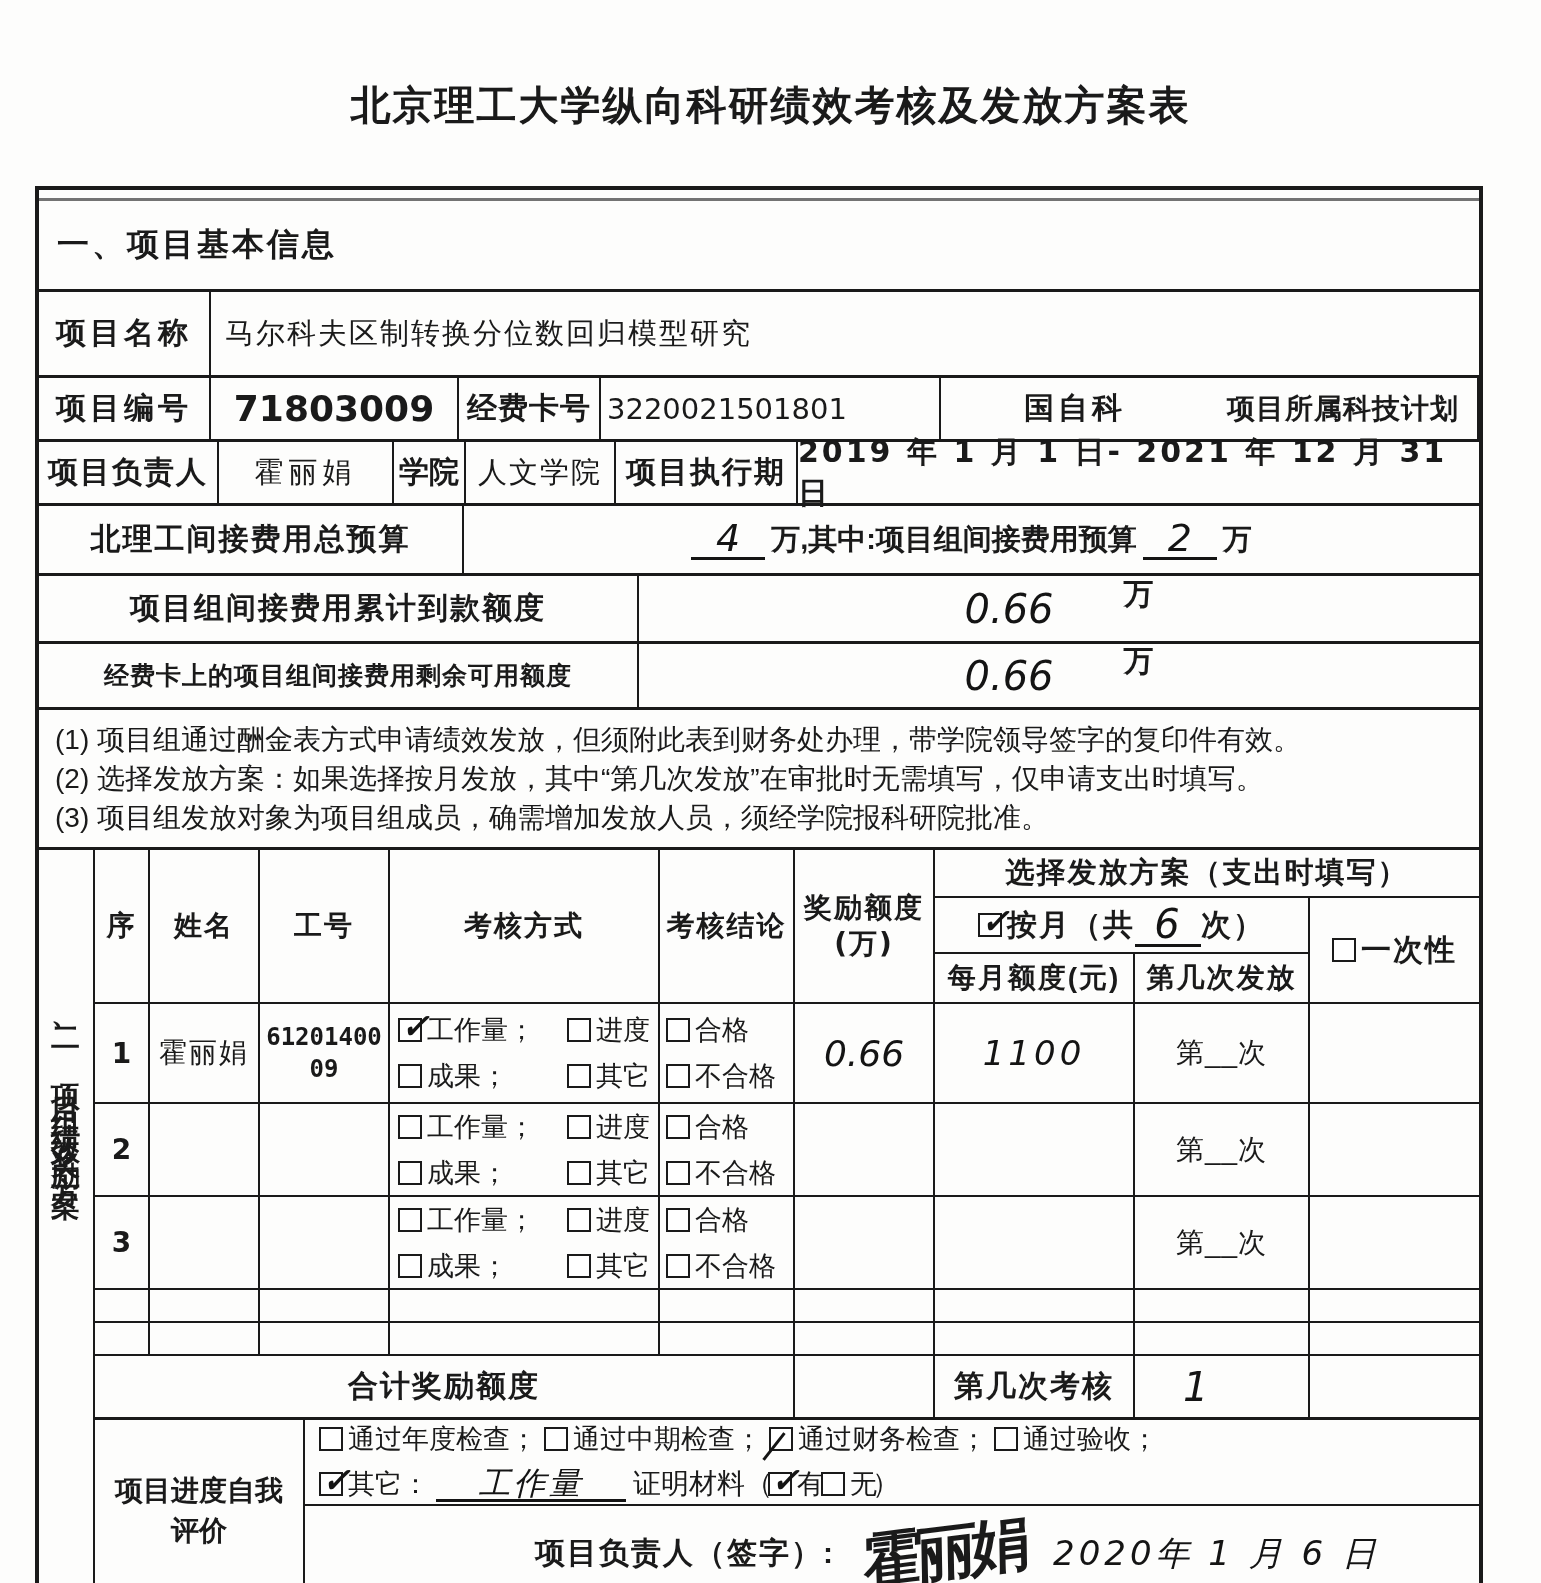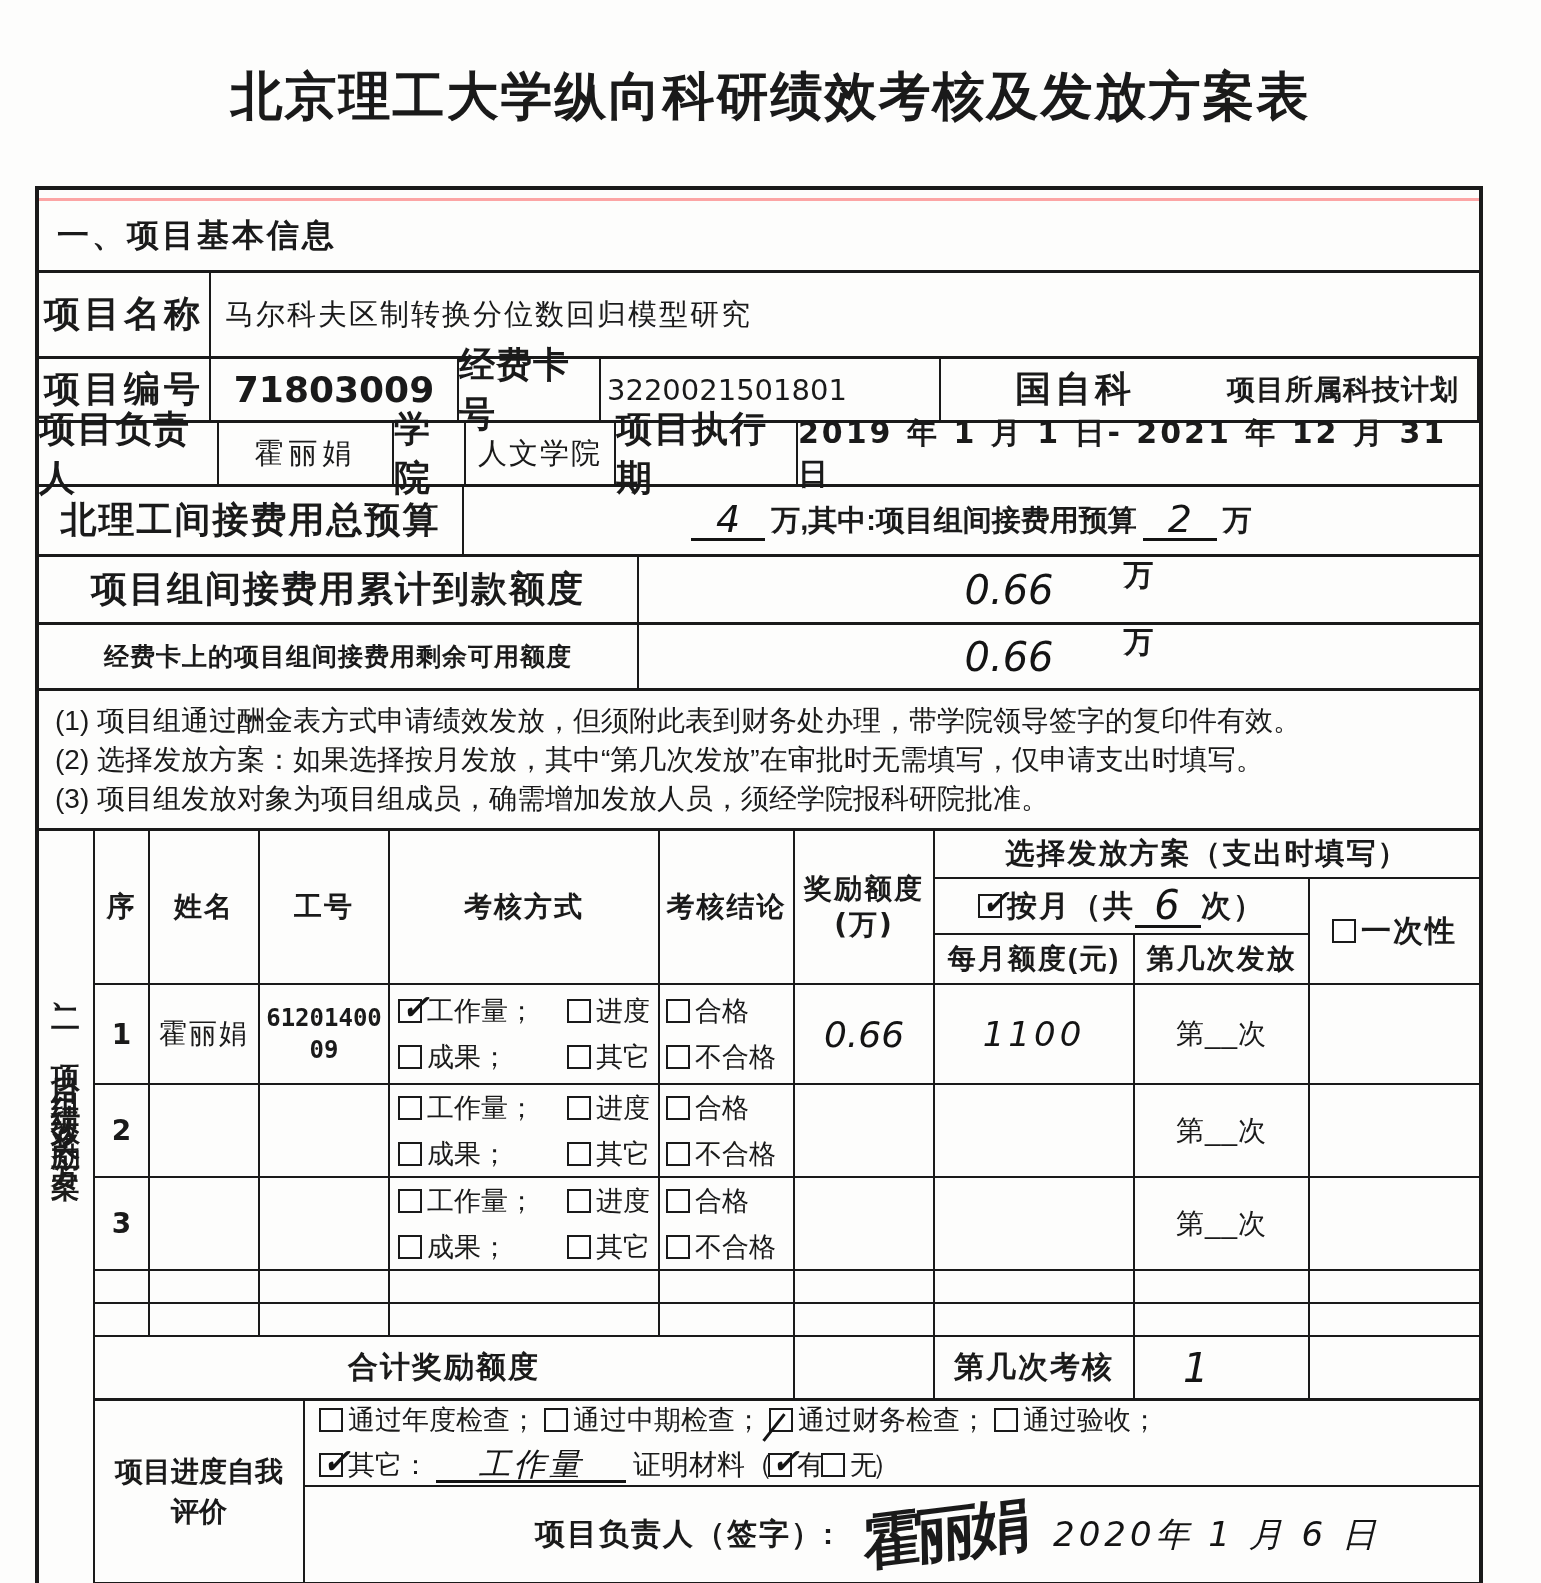--- a/index.html
+++ b/index.html
@@ -1,23 +1,23 @@
 <!DOCTYPE html>
 <html><head>
 <meta charset="utf-8">
 <style>
   html,body{margin:0;padding:0;}
   body{font-family:"Liberation Sans",sans-serif;color:#1a1a1a;background:#f4f4f2;}
   .page{position:relative;width:1541px;height:1583px;background:#fdfdfc;overflow:hidden;}
-  .title{position:absolute;top:62px;left:0;width:100%;text-align:center;font-size:52px;font-weight:bold;letter-spacing:2px;}
+  .title{position:absolute;top:78px;left:0;width:100%;text-align:center;font-size:40px;font-weight:bold;letter-spacing:2px;}
   .form{position:absolute;left:35px;top:186px;width:1448px;height:1397px;border:4px solid #1a1a1a;border-bottom:none;box-sizing:border-box;display:flex;flex-direction:column;padding-top:8px;}
   .r{display:flex;border-bottom:3px solid #1a1a1a;box-sizing:border-box;flex:none;}
   .f{border-right:2px solid #1a1a1a;box-sizing:border-box;display:flex;align-items:center;justify-content:center;}
   .nr{border-right:none !important;}
-  .lbl{font-weight:bold;font-size:36px;letter-spacing:4px;}
+  .lbl{font-weight:bold;font-size:30px;letter-spacing:4px;}
   .val{font-size:29px;}
   .num{font-family:"DejaVu Sans",sans-serif;}
   .hand{font-family:"DejaVu Sans",sans-serif;font-style:italic;font-weight:normal;color:#141414;}
   .bl{display:inline-block;border-bottom:3px solid #141414;text-align:center;padding:0 10px;line-height:1;}
   .wan-up{font-weight:bold;font-size:30px;margin-left:70px;transform:translateY(-14px);display:inline-block;}
   .notes{display:block;padding:10px 16px;font-size:28px;line-height:39px;border-bottom:3px solid #1a1a1a;}
   
   .s2{flex:1;display:grid;grid-template-columns:56px 55px 110px 130px 270px 135px 140px 200px 175px 1fr;grid-template-rows:48px 56px 50px 100px 93px 93px 33px 33px 64px 184px 1fr;}
   .c{border-right:2px solid #1a1a1a;border-bottom:2px solid #1a1a1a;box-sizing:border-box;display:flex;align-items:center;justify-content:center;overflow:hidden;}
   .h{font-weight:bold;font-size:28px;letter-spacing:2px;}
@@ -43,21 +43,21 @@
   .partial .pcell{width:190px;flex:none;border-right:2px solid #1a1a1a;box-sizing:border-box;}
 </style>
 </head>
 <body>
 
 <div class="page">
   <div class="title">北京理工大学纵向科研绩效考核及发放方案表</div>
 
   <div class="form">
 
-    <div class="r" style="height:75px;border-top:3px solid #fca5a5;">
+    <div class="r" style="height:94px;border-top:3px solid #737373;">
       <div class="f nr" style="flex:1;justify-content:flex-start;padding-left:18px;font-weight:bold;font-size:32px;letter-spacing:3px;">一、项目基本信息</div>
     </div>
 
     <div class="r" style="height:86px;">
       <div class="f lbl" style="width:172px;">项目名称</div>
       <div class="f nr val" style="flex:1;justify-content:flex-start;padding-left:14px;letter-spacing:2px;">马尔科夫区制转换分位数回归模型研究</div>
     </div>
 
     <div class="r" style="height:64px;">
       <div class="f lbl" style="width:172px;">项目编号</div>

